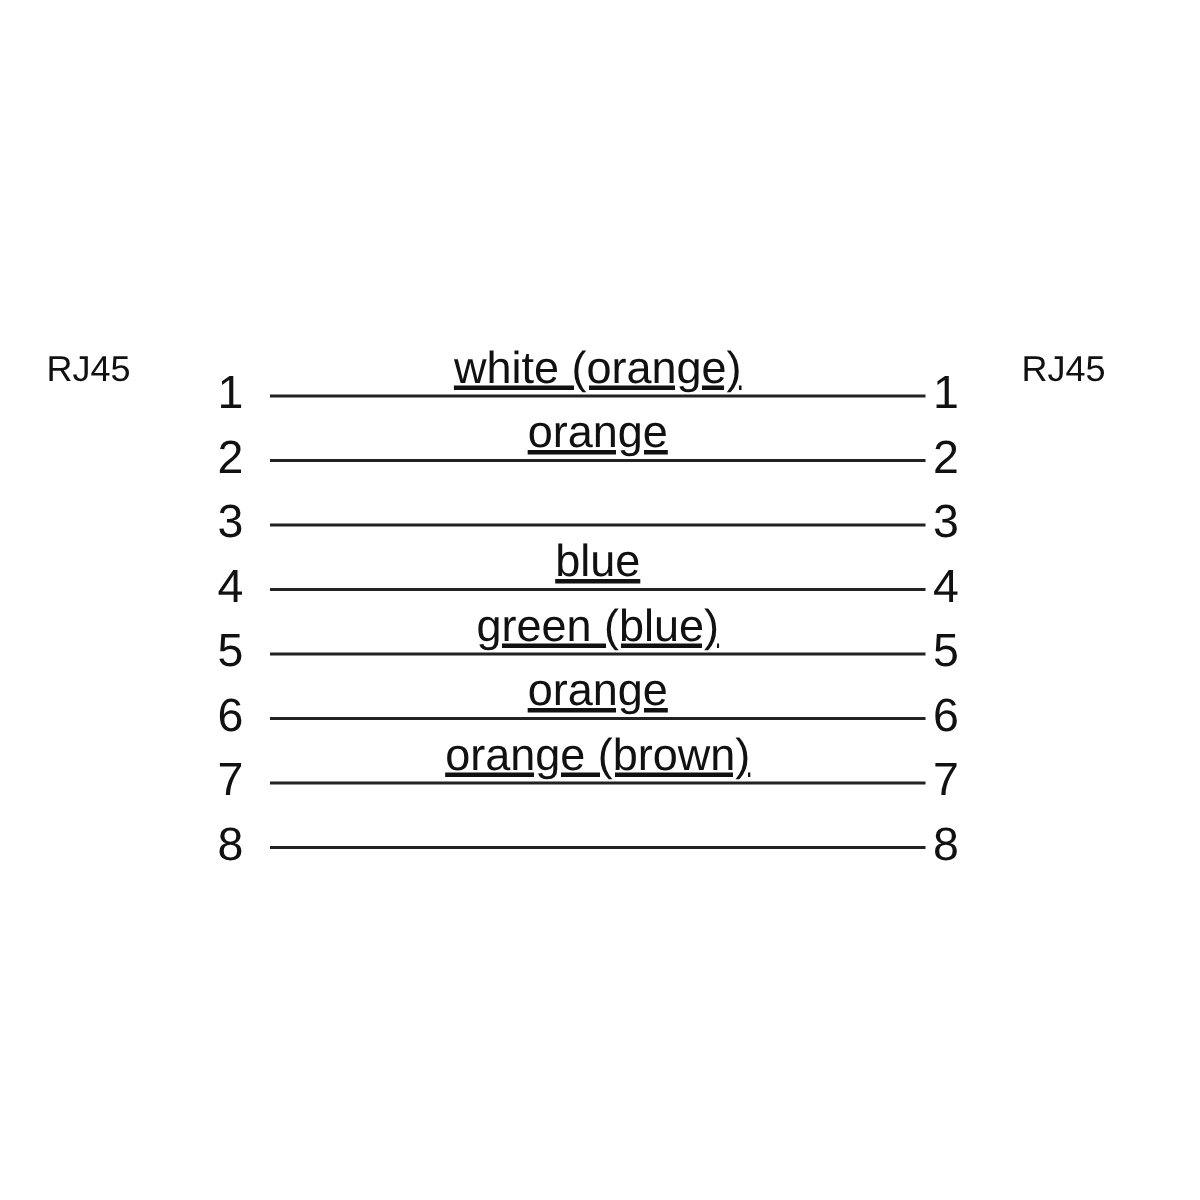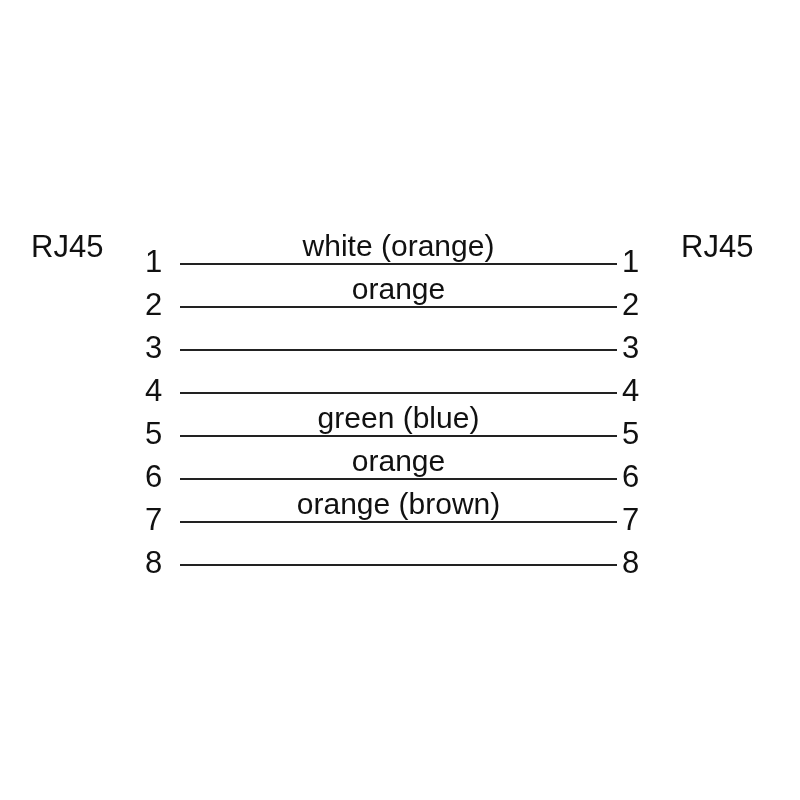--- a/index.html
+++ b/index.html
@@ -18,21 +18,21 @@
   #diagram {
     position: relative;
     width: 800px;
     height: 800px;
     background: #ffffff;
   }
 
   
   .connector-label {
     position: absolute;
-    font-size: 31px;
+    font-size: 24px;
     line-height: 31px;
     color: #111111;
     white-space: nowrap;
     letter-spacing: 0px;
   }
   #connector-left {
     left: 31px;
     top: 231px;
   }
   #connector-right {
@@ -88,20 +88,21 @@
   .wire-label {
     position: absolute;
     left: 35px;
     width: 437px;
     top: -15px;
     text-align: center;
     font-size: 30px;
     line-height: 30px;
     color: #111111;
     white-space: nowrap;
+    text-decoration: underline;
   }
 </style>
 </head>
 <body>
 
 <div id="diagram">
 
   <div class="connector-label" id="connector-left">RJ45</div>
 
   <div class="connector-label" id="connector-right">RJ45</div>
@@ -123,20 +124,21 @@
     </div>
 
     <div class="wire-row" style="top:332px;">
       <span class="pin pin-left">3</span>
       <span class="wire-line"></span>
       <span class="pin pin-right">3</span>
     </div>
 
     <div class="wire-row" style="top:375px;">
       <span class="pin pin-left">4</span>
+      <span class="wire-label">blue</span>
       <span class="wire-line"></span>
       <span class="pin pin-right">4</span>
     </div>
 
     <div class="wire-row" style="top:418px;">
       <span class="pin pin-left">5</span>
       <span class="wire-label">green (blue)</span>
       <span class="wire-line"></span>
       <span class="pin pin-right">5</span>
     </div>

